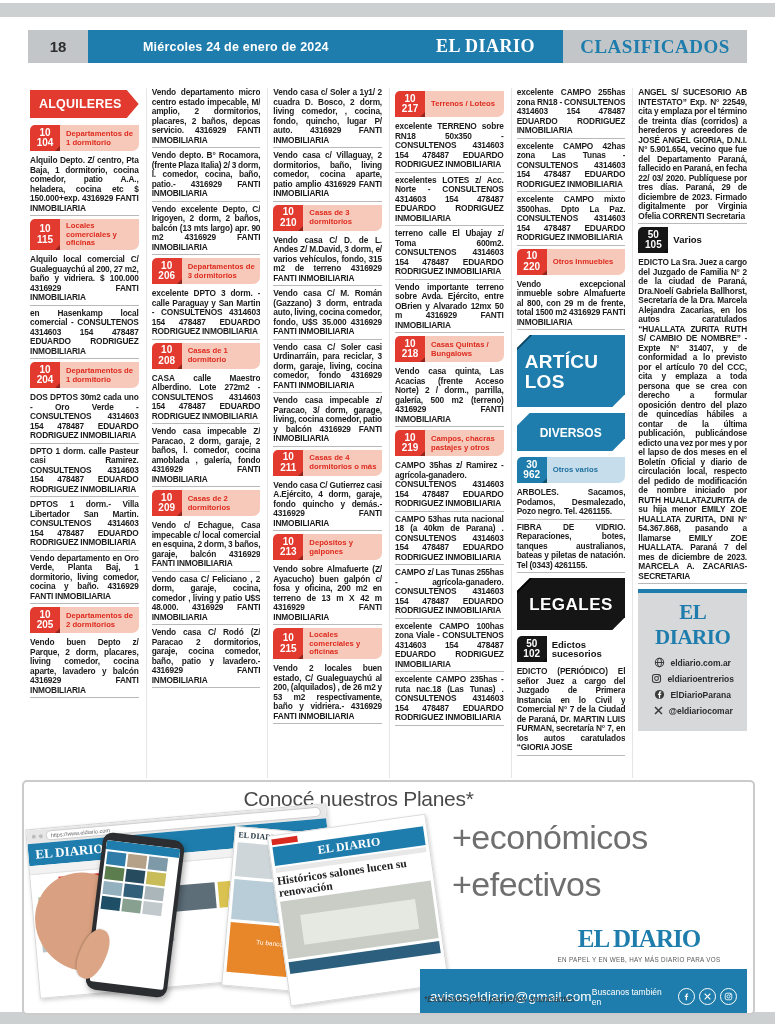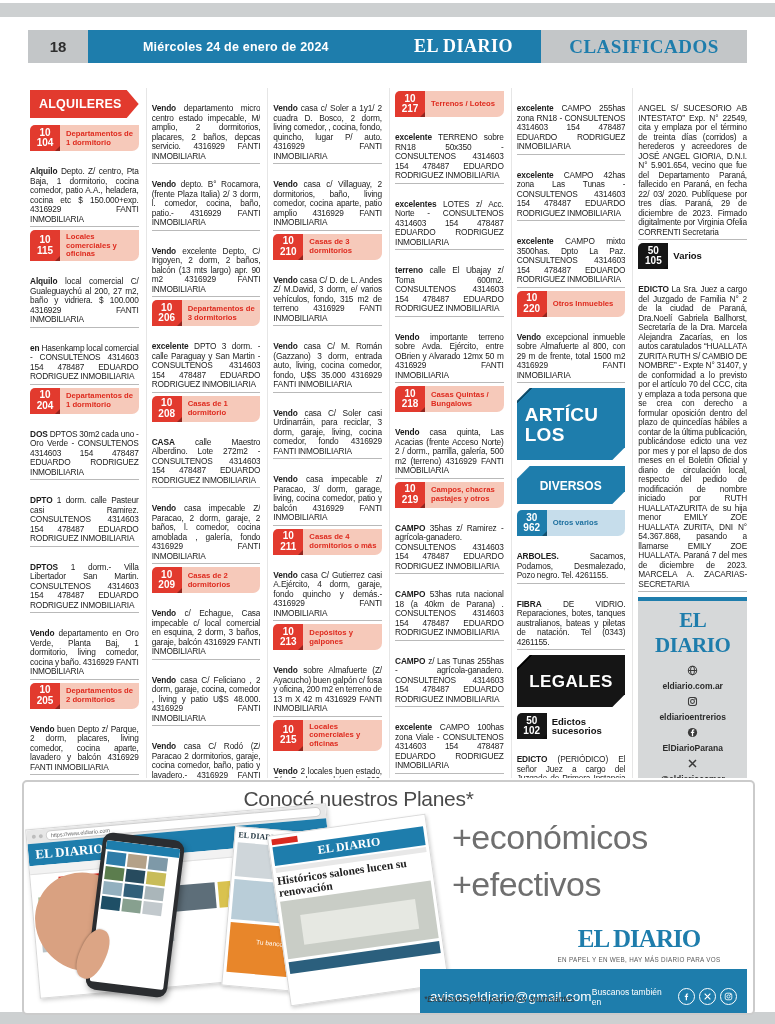--- a/index.html
+++ b/index.html
@@ -11,31 +11,31 @@
 
   
   .page-header{position:absolute;left:28px;top:30px;width:719px;height:33px;display:flex;}
   .pagenum{width:60px;background:#c3c6c8;display:flex;align-items:center;justify-content:center;
            font-size:15px;font-weight:bold;color:#2e2e2e;}
   .head-blue{flex:1;background:#1e7dac;display:flex;align-items:center;
              padding:0 28px 0 55px;color:#fff;}
   .head-date{font-size:12.5px;font-weight:bold;letter-spacing:.2px;}
   .head-masthead{margin-left:auto;font-family:"Liberation Serif",serif;font-weight:900;
                  font-size:18px;letter-spacing:.5px;}
-  .head-section{width:206px;background:#c3c6c8;display:flex;align-items:center;justify-content:center;
+  .head-section{width:184px;background:#c3c6c8;display:flex;align-items:center;justify-content:center;
                 font-family:"Liberation Serif",serif;font-weight:bold;font-size:19px;
                 color:#1e7dac;letter-spacing:.5px;}
 
   
   .columns{position:absolute;left:30px;top:88px;width:717px;height:690px;display:flex;gap:7px;}
   .column{flex:1;overflow:hidden;}
   .column + .column{border-left:1px solid #e6e6e6;padding-left:5px;}
-  .ad{margin:16px 0 3px;padding-bottom:2px;border-bottom:1px solid #b9b9b9;
+  .ad{margin:0 0 3px;padding-bottom:2px;border-bottom:1px solid #b9b9b9;
       font-size:8.3px;line-height:9.5px;text-align:justify;color:#1b1b1b;
-      letter-spacing:-.15px;word-spacing:-.3px;}
+      letter-spacing:-.15px;word-spacing:-.3px;font-weight:bold;}
   .ad b{letter-spacing:-.1px;}
 
   .category-banner{height:28px;background:#e23a2e;color:#fff;font-weight:bold;font-size:12.5px;
       display:flex;align-items:center;padding-left:9px;margin:2px 0 7px;
       clip-path:polygon(0 0,89% 0,100% 50%,89% 100%,0 100%);letter-spacing:.2px;}
 
   .badge{display:flex;margin:3px 0 5px;min-height:26px;}
   .badge-code{width:30px;background:#e23a2e;color:#fff;font-weight:bold;font-size:10px;
       line-height:10.5px;display:flex;flex-direction:column;align-items:center;justify-content:center;
       border-radius:5px 0 0 0;position:relative;}
@@ -55,21 +55,21 @@
       font-size:19px;line-height:20px;padding:17px 6px 15px 8px;letter-spacing:.3px;}
   .section-banner.diversos{background:linear-gradient(135deg,#0d4a68 9px,#1e7dac 9px);
       font-size:12px;padding:13px 6px 11px 23px;}
   .section-banner.legales{background:linear-gradient(135deg,#000 11px,#151515 11px);
       font-size:17px;text-align:center;padding:17px 0 15px;letter-spacing:.5px;}
 
   .brand-box{margin-top:5px;background:#d6d8d9;border-top:4px solid #1e7dac;
       padding:7px 4px 10px;text-align:center;}
   .brand-logo{font-family:"Liberation Serif",serif;font-weight:900;font-size:21px;
       color:#1e7dac;letter-spacing:-.5px;margin-bottom:7px;}
-  .brand-row{display:flex;align-items:center;justify-content:center;gap:5px;margin:5px 0;flex-direction:column;}
+  .brand-row{display:flex;align-items:center;justify-content:center;gap:5px;margin:5px 0;}
   .brand-row .handle{font-size:8.5px;font-weight:bold;color:#2c2c2c;}
   .brand-row svg{display:block;}
 
   
   .promo{position:absolute;left:22px;top:780px;width:729px;height:231px;background:#fff;
       border:2px solid #cbcbcb;border-radius:5px;overflow:hidden;text-decoration:underline;}
   .promo-title{position:absolute;top:5px;left:0;right:60px;text-align:center;
       font-size:21px;color:#4a4a4a;letter-spacing:-.3px;}
   .promo-big{position:absolute;left:428px;top:32px;font-size:34px;line-height:47px;
       color:#6f6f6f;letter-spacing:-.5px;}

